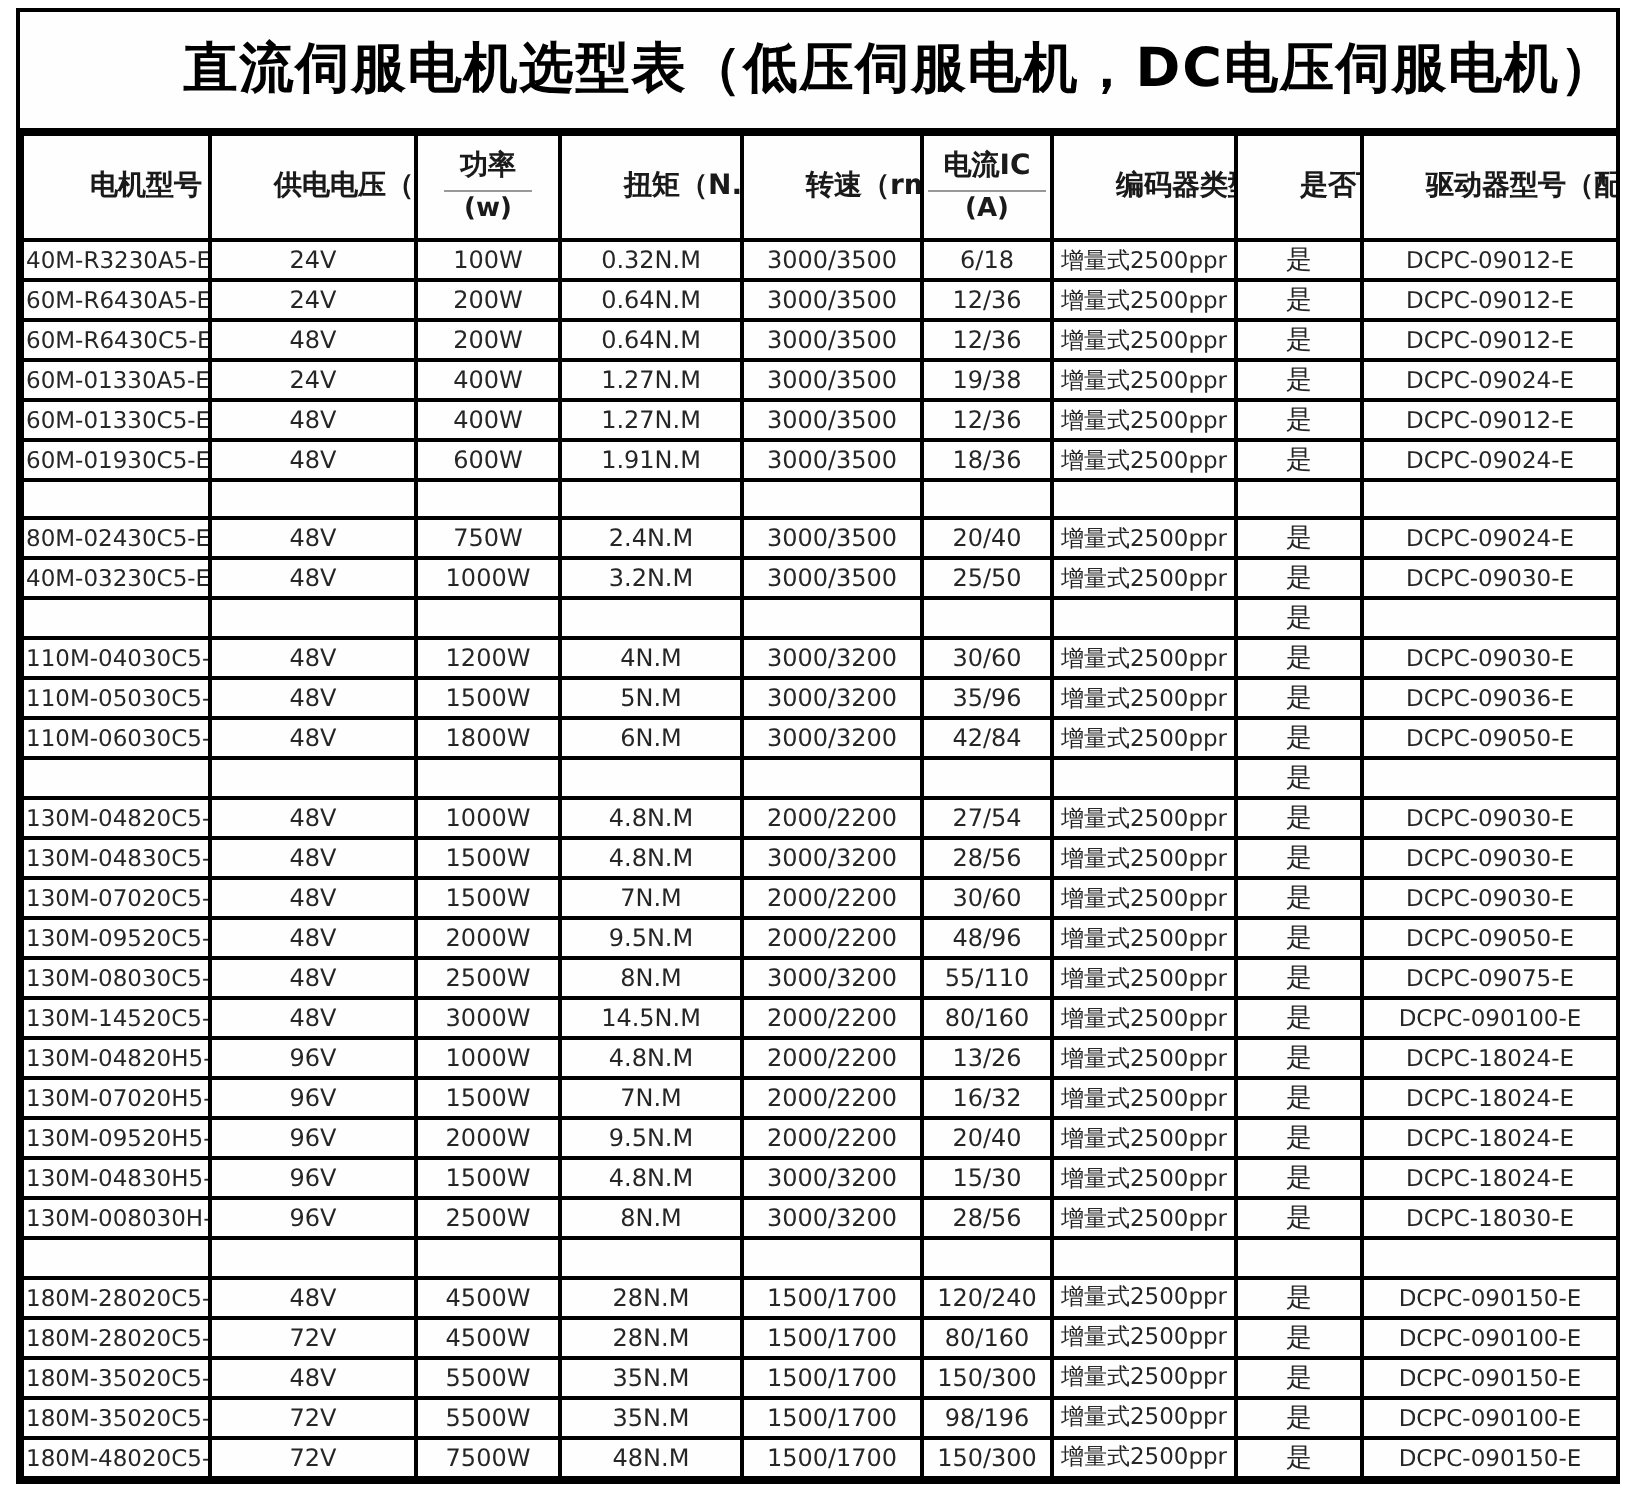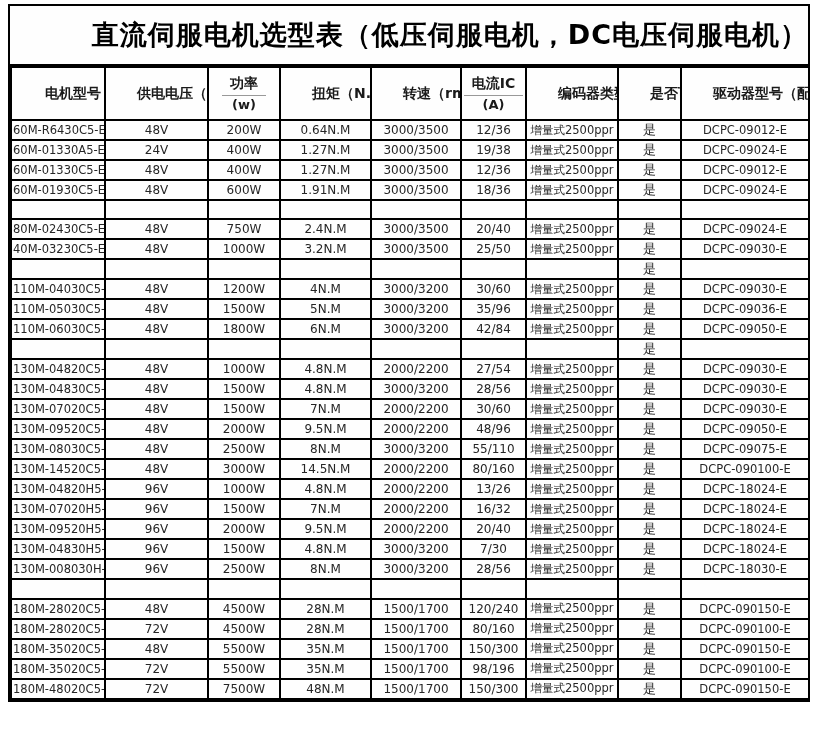--- a/index.html
+++ b/index.html
@@ -106,20 +106,42 @@
           <th>
             <span class="h-label">是否可刹车</span>
           </th>
           <th>
             <span class="h-label">驱动器型号（配套）</span>
           </th>
         </tr>
     </thead>
     <tbody id="table-body">
         <tr>
+          <td class="c-model">40M-R3230A5-E</td>
+          <td class="c-voltage">24V</td>
+          <td class="c-power">100W</td>
+          <td class="c-torque">0.32N.M</td>
+          <td class="c-speed">3000/3500</td>
+          <td class="c-current">6/18</td>
+          <td class="c-encoder">增量式2500ppr</td>
+          <td class="c-brake">是</td>
+          <td class="c-driver">DCPC-09012-E</td>
+        </tr>
+        <tr>
+          <td class="c-model">60M-R6430A5-E</td>
+          <td class="c-voltage">24V</td>
+          <td class="c-power">200W</td>
+          <td class="c-torque">0.64N.M</td>
+          <td class="c-speed">3000/3500</td>
+          <td class="c-current">12/36</td>
+          <td class="c-encoder">增量式2500ppr</td>
+          <td class="c-brake">是</td>
+          <td class="c-driver">DCPC-09012-E</td>
+        </tr>
+        <tr>
           <td class="c-model">60M-R6430C5-E</td>
           <td class="c-voltage">48V</td>
           <td class="c-power">200W</td>
           <td class="c-torque">0.64N.M</td>
           <td class="c-speed">3000/3500</td>
           <td class="c-current">12/36</td>
           <td class="c-encoder">增量式2500ppr</td>
           <td class="c-brake">是</td>
           <td class="c-driver">DCPC-09012-E</td>
         </tr>
@@ -342,21 +364,21 @@
           <td class="c-encoder">增量式2500ppr</td>
           <td class="c-brake">是</td>
           <td class="c-driver">DCPC-18024-E</td>
         </tr>
         <tr>
           <td class="c-model">130M-04830H5-E</td>
           <td class="c-voltage">96V</td>
           <td class="c-power">1500W</td>
           <td class="c-torque">4.8N.M</td>
           <td class="c-speed">3000/3200</td>
-          <td class="c-current">7/30</td>
+          <td class="c-current">15/30</td>
           <td class="c-encoder">增量式2500ppr</td>
           <td class="c-brake">是</td>
           <td class="c-driver">DCPC-18024-E</td>
         </tr>
         <tr>
           <td class="c-model">130M-008030H-E</td>
           <td class="c-voltage">96V</td>
           <td class="c-power">2500W</td>
           <td class="c-torque">8N.M</td>
           <td class="c-speed">3000/3200</td>

